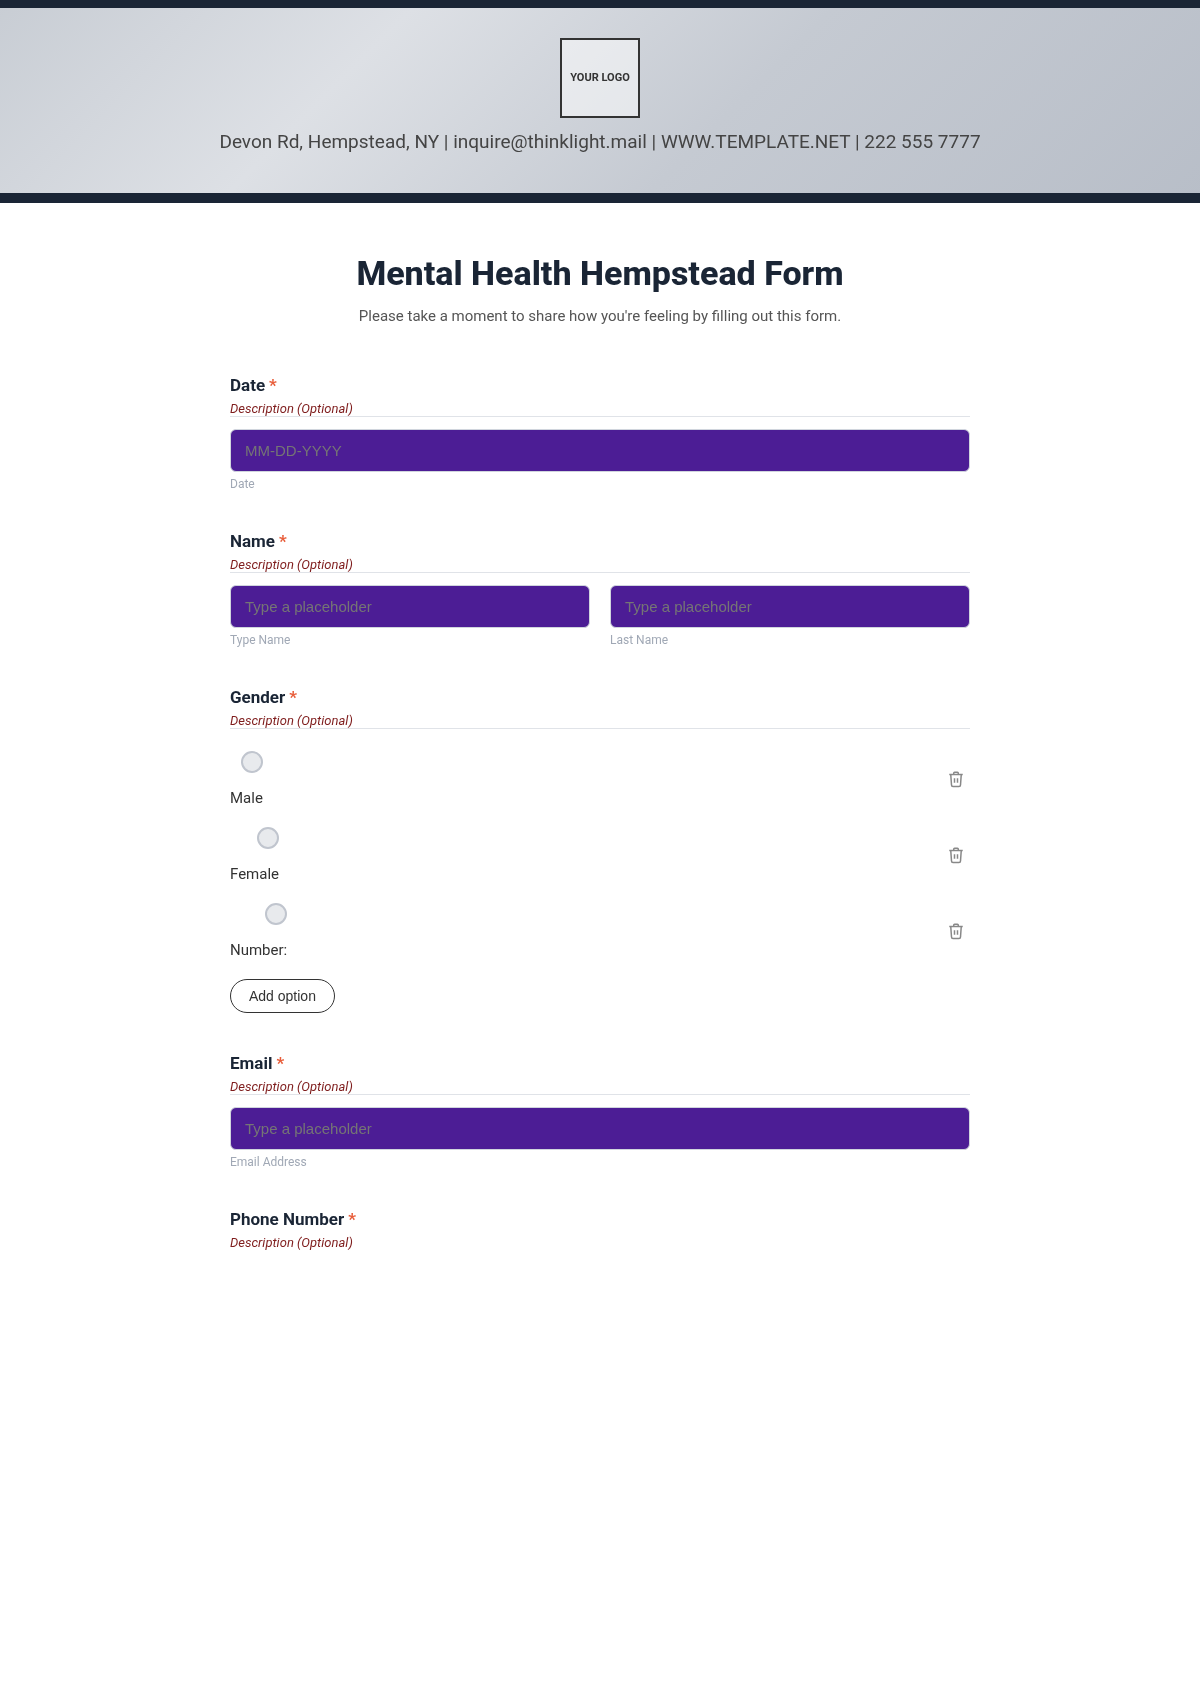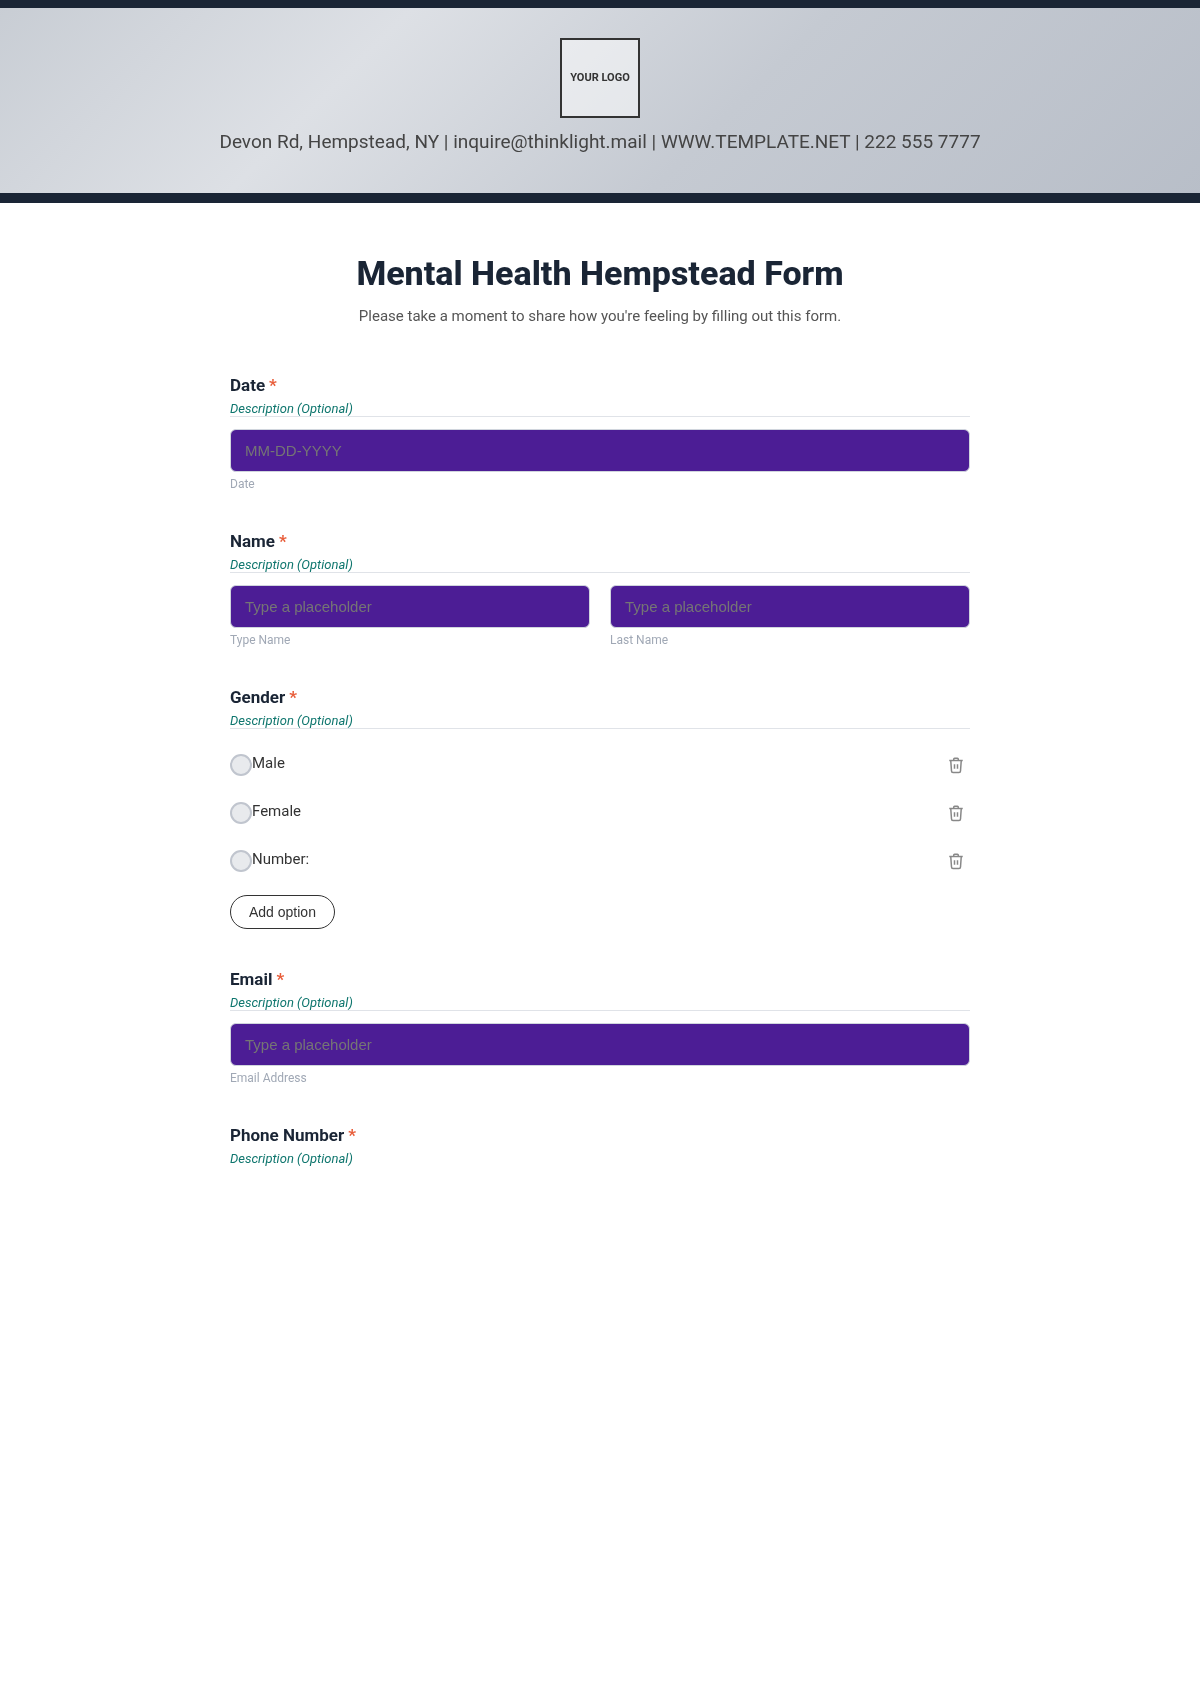--- a/index.html
+++ b/index.html
@@ -109,21 +109,21 @@
       margin-bottom: 6px;
     }
 
     .required-star {
       color: #e85d3a;
       margin-left: 4px;
     }
 
     .field-description {
       font-size: 13px;
-      color: #0f766e;
+      color: #7f1d1d;
       font-style: italic;
       margin-bottom: 12px;
     }
 
     .text-input {
       width: 100%;
       border: 1.5px solid #d0d5dd;
       border-radius: 6px;
       padding: 12px 14px;
       font-size: 15px;
@@ -151,22 +151,23 @@
     
     .radio-option {
       display: flex;
       align-items: center;
       justify-content: space-between;
       padding: 10px 0;
     }
 
     .radio-left {
       display: flex;
-      align-items: flex-start;
-      gap: 0;
+      align-items: flex-end;
+      gap: 16px;
+      flex-direction: column;
     }
 
     .radio-circle {
       width: 22px;
       height: 22px;
       border-radius: 50%;
       border: 2px solid #c0c5ce;
       background: #e8eaed;
       flex-shrink: 0;
     }

